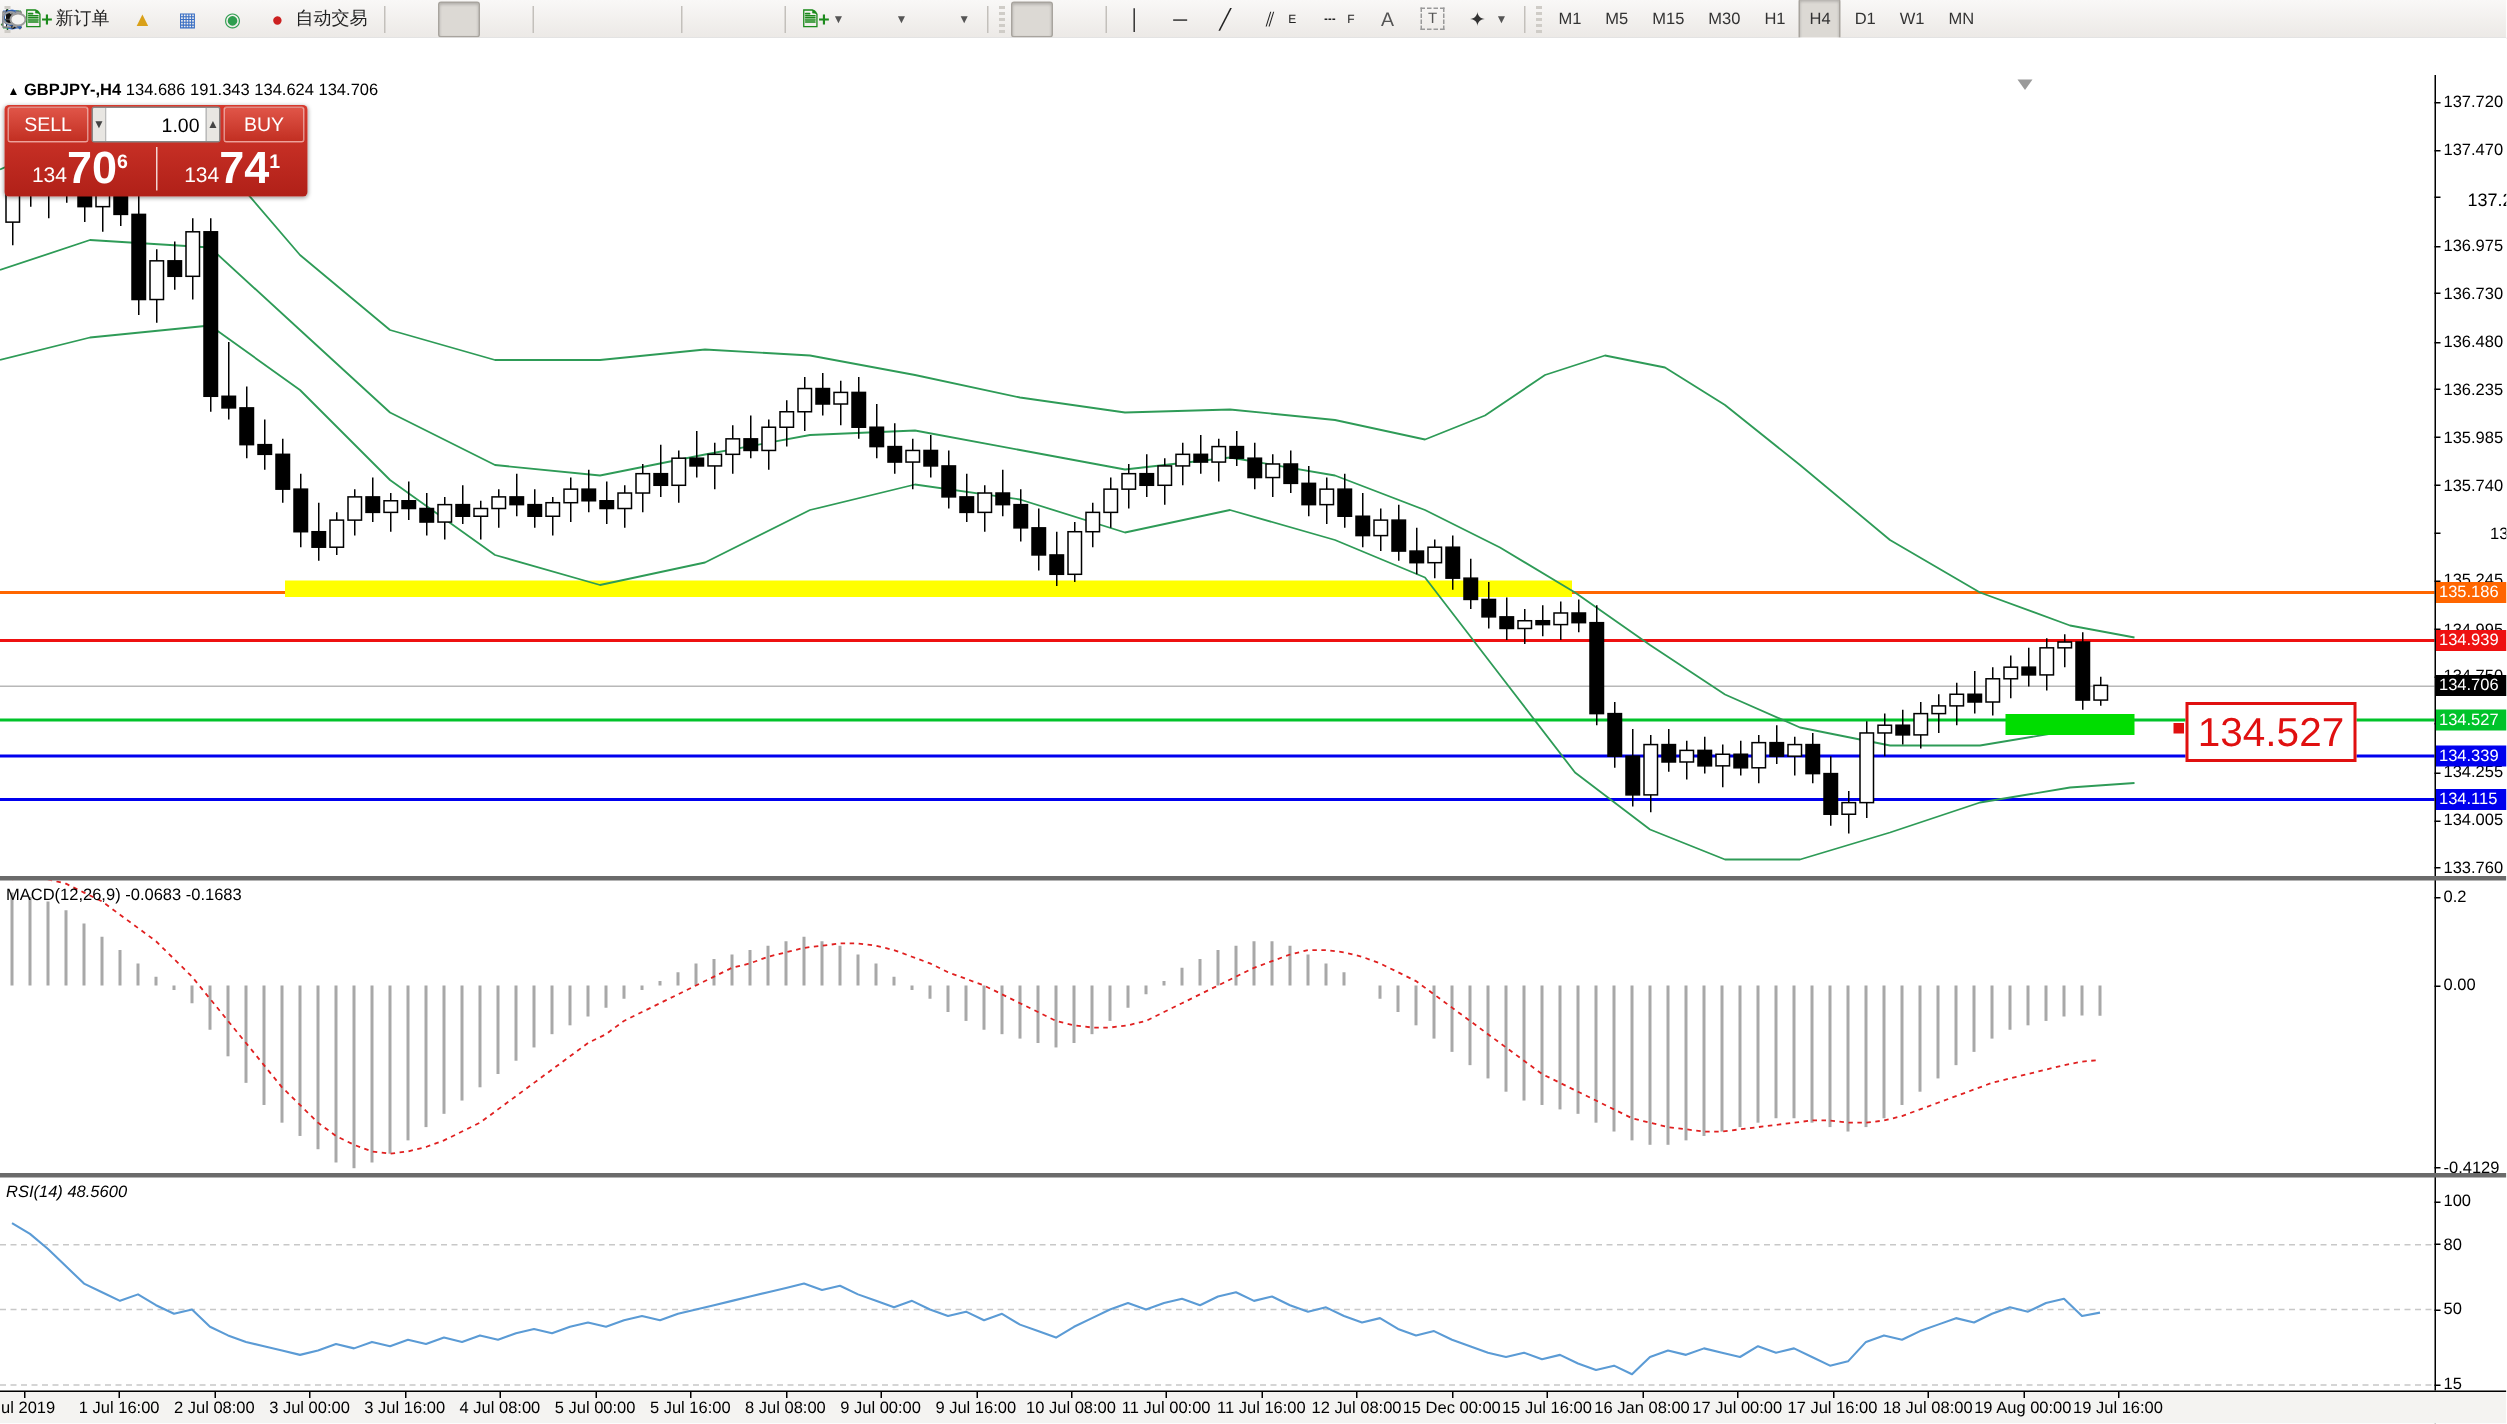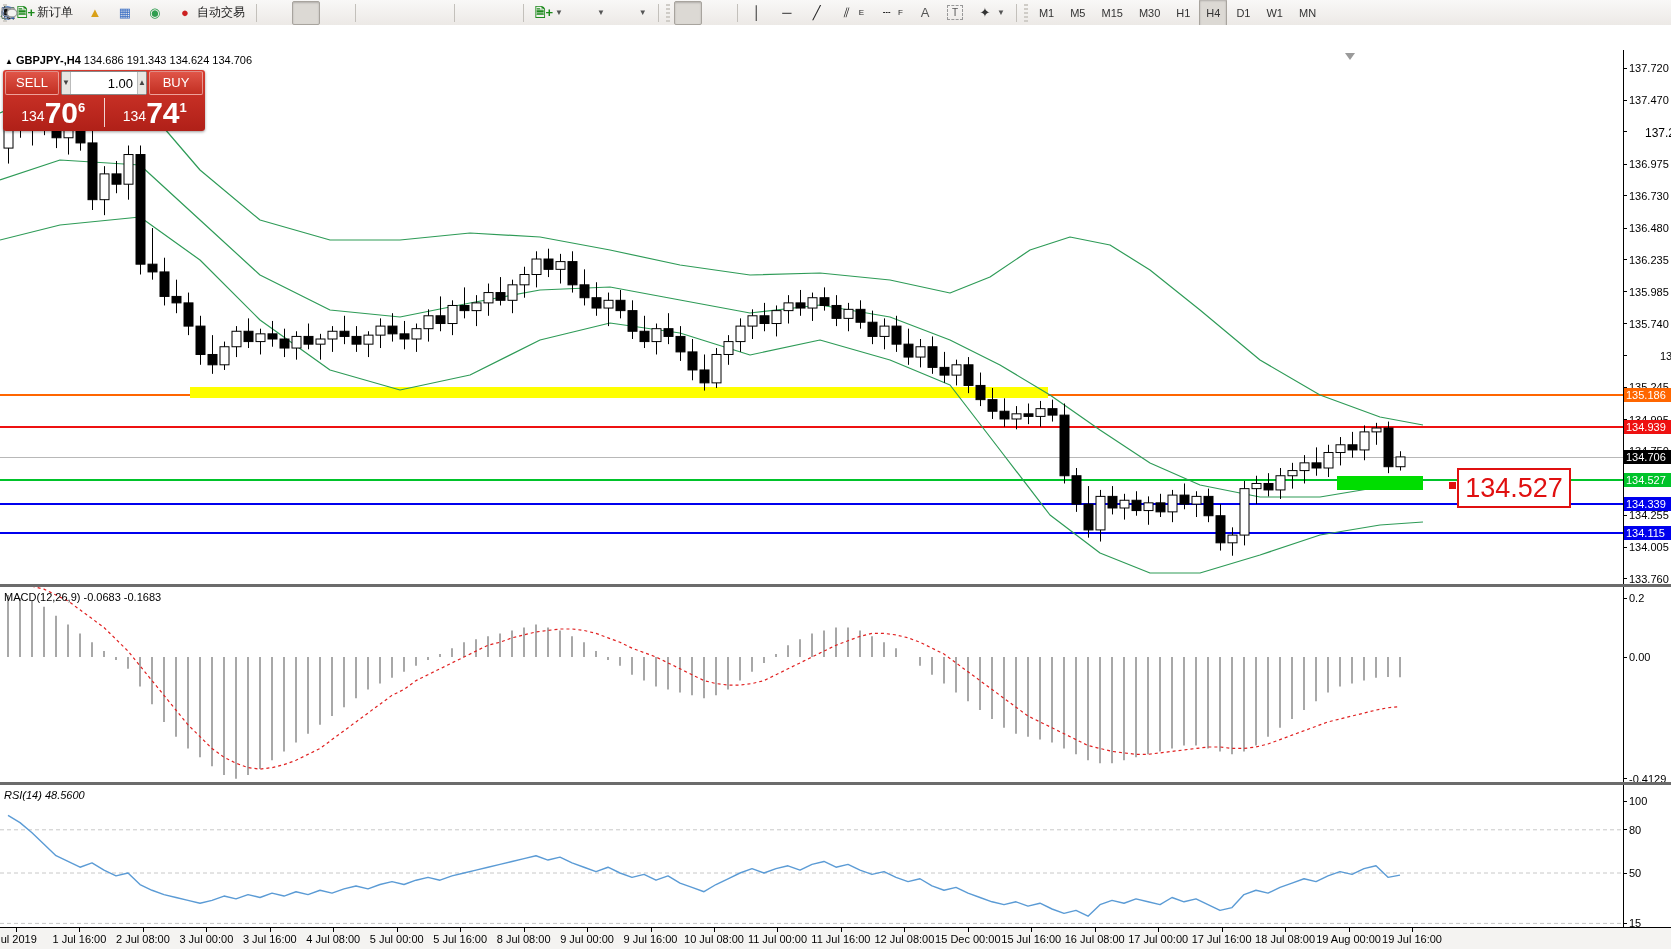--- a/index.html
+++ b/index.html
@@ -769,21 +769,21 @@
       <div class="time-label" style="position: absolute; left: 777.455px; top: 5px;">11 Jul 00:00</div>
       <div style="position: absolute; left: 777.455px; top: 0px; width: 1px; height: 4px; background: rgb(0, 0, 0);"></div>
       <div class="time-label" style="position: absolute; left: 840.909px; top: 5px;">11 Jul 16:00</div>
       <div style="position: absolute; left: 840.909px; top: 0px; width: 1px; height: 4px; background: rgb(0, 0, 0);"></div>
       <div class="time-label" style="position: absolute; left: 904.364px; top: 5px;">12 Jul 08:00</div>
       <div style="position: absolute; left: 904.364px; top: 0px; width: 1px; height: 4px; background: rgb(0, 0, 0);"></div>
       <div class="time-label" style="position: absolute; left: 967.818px; top: 5px;">15 Dec 00:00</div>
       <div style="position: absolute; left: 967.818px; top: 0px; width: 1px; height: 4px; background: rgb(0, 0, 0);"></div>
       <div class="time-label" style="position: absolute; left: 1031.27px; top: 5px;">15 Jul 16:00</div>
       <div style="position: absolute; left: 1031.27px; top: 0px; width: 1px; height: 4px; background: rgb(0, 0, 0);"></div>
-      <div class="time-label" style="position: absolute; left: 1094.73px; top: 5px;">16 Jul 08:00</div>
+      <div class="time-label" style="position: absolute; left: 1094.73px; top: 5px;">16 Jan 08:00</div>
       <div style="position: absolute; left: 1094.73px; top: 0px; width: 1px; height: 4px; background: rgb(0, 0, 0);"></div>
       <div class="time-label" style="position: absolute; left: 1158.18px; top: 5px;">17 Jul 00:00</div>
       <div style="position: absolute; left: 1158.18px; top: 0px; width: 1px; height: 4px; background: rgb(0, 0, 0);"></div>
       <div class="time-label" style="position: absolute; left: 1221.64px; top: 5px;">17 Jul 16:00</div>
       <div style="position: absolute; left: 1221.64px; top: 0px; width: 1px; height: 4px; background: rgb(0, 0, 0);"></div>
       <div class="time-label" style="position: absolute; left: 1285.09px; top: 5px;">18 Jul 08:00</div>
       <div style="position: absolute; left: 1285.09px; top: 0px; width: 1px; height: 4px; background: rgb(0, 0, 0);"></div>
       <div class="time-label" style="position: absolute; left: 1348.55px; top: 5px;">19 Aug 00:00</div>
       <div style="position: absolute; left: 1348.55px; top: 0px; width: 1px; height: 4px; background: rgb(0, 0, 0);"></div>
       <div class="time-label" style="position: absolute; left: 1412px; top: 5px;">19 Jul 16:00</div>

